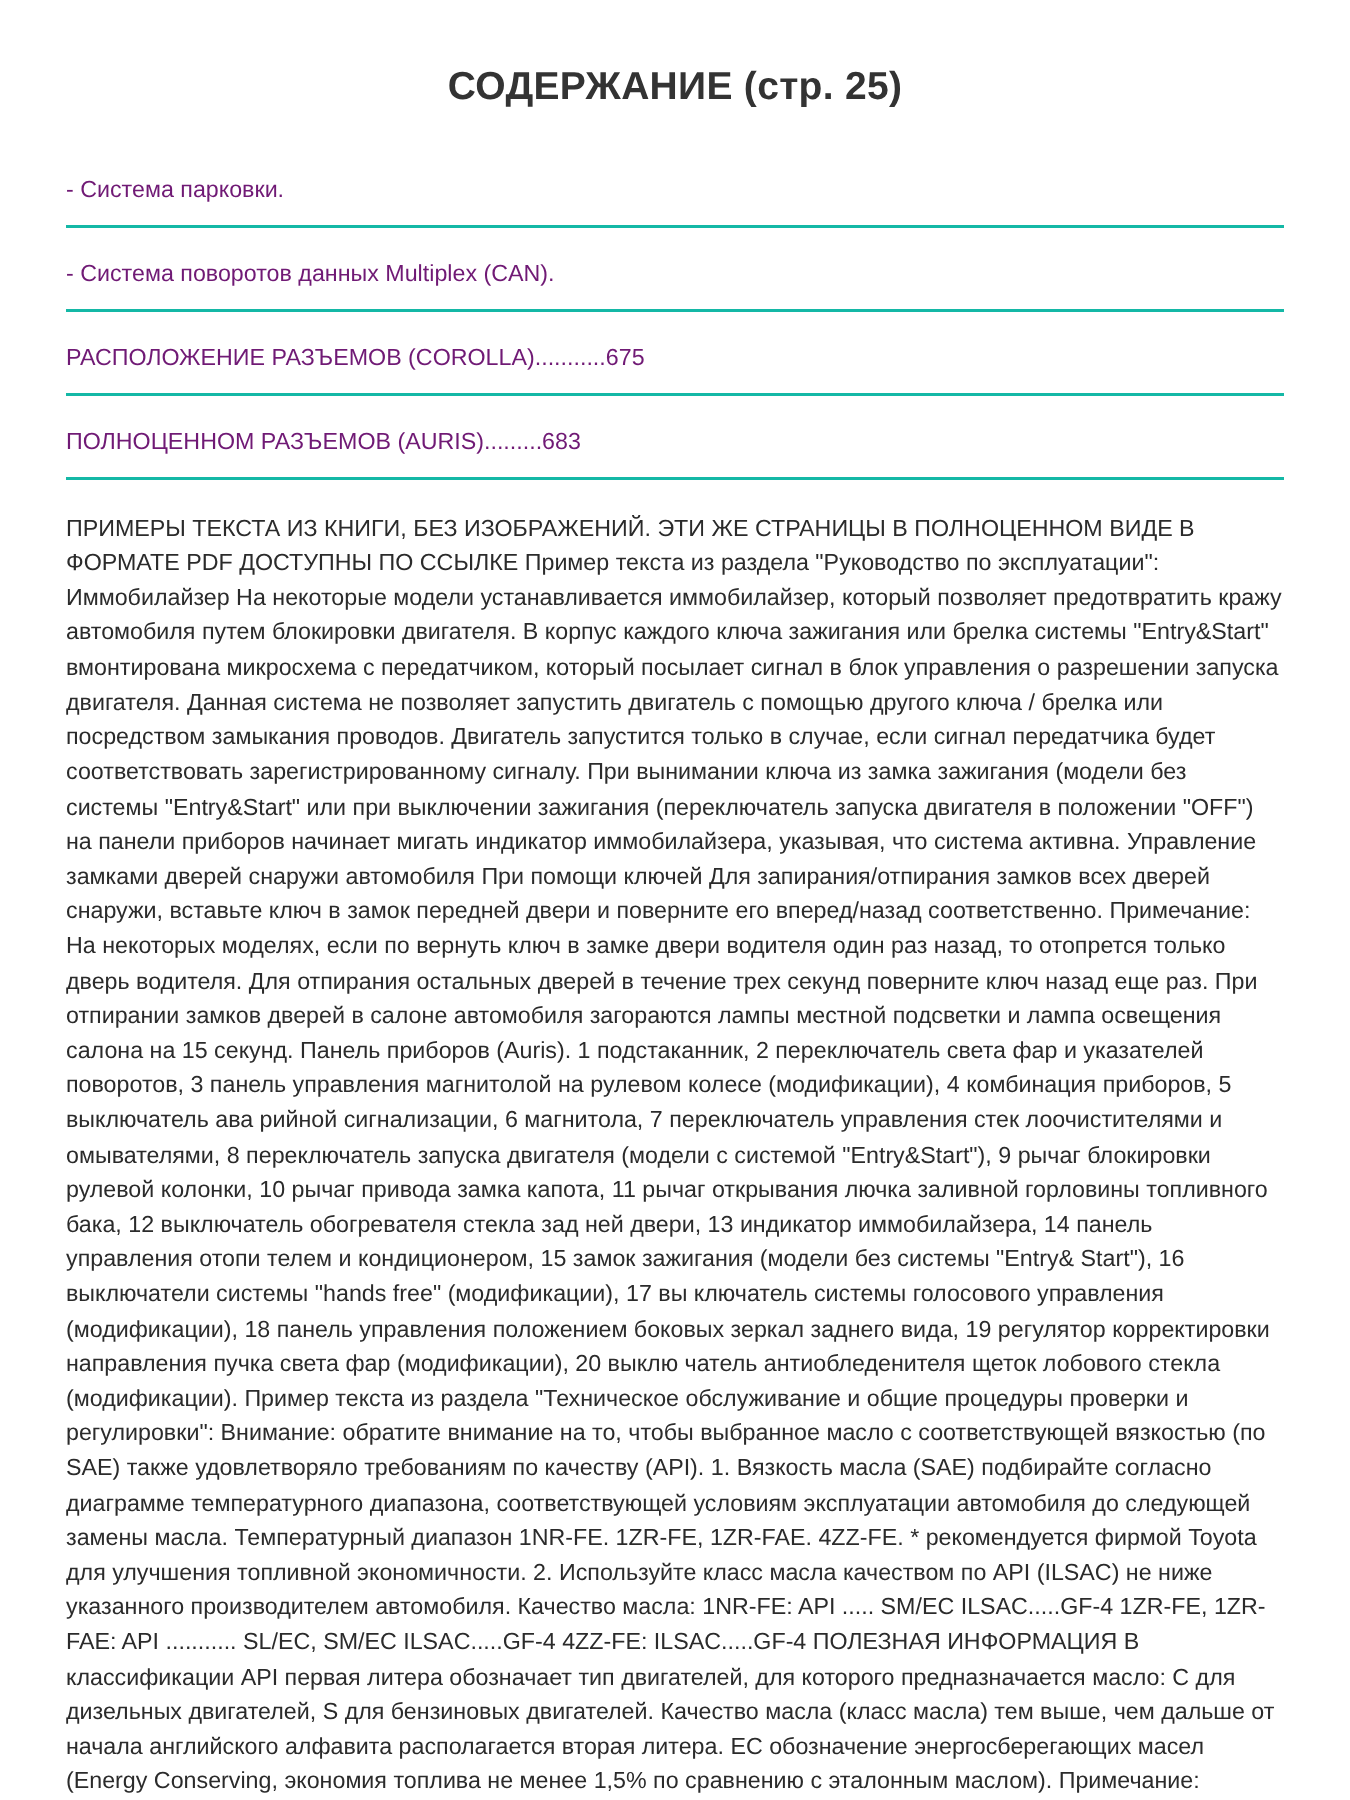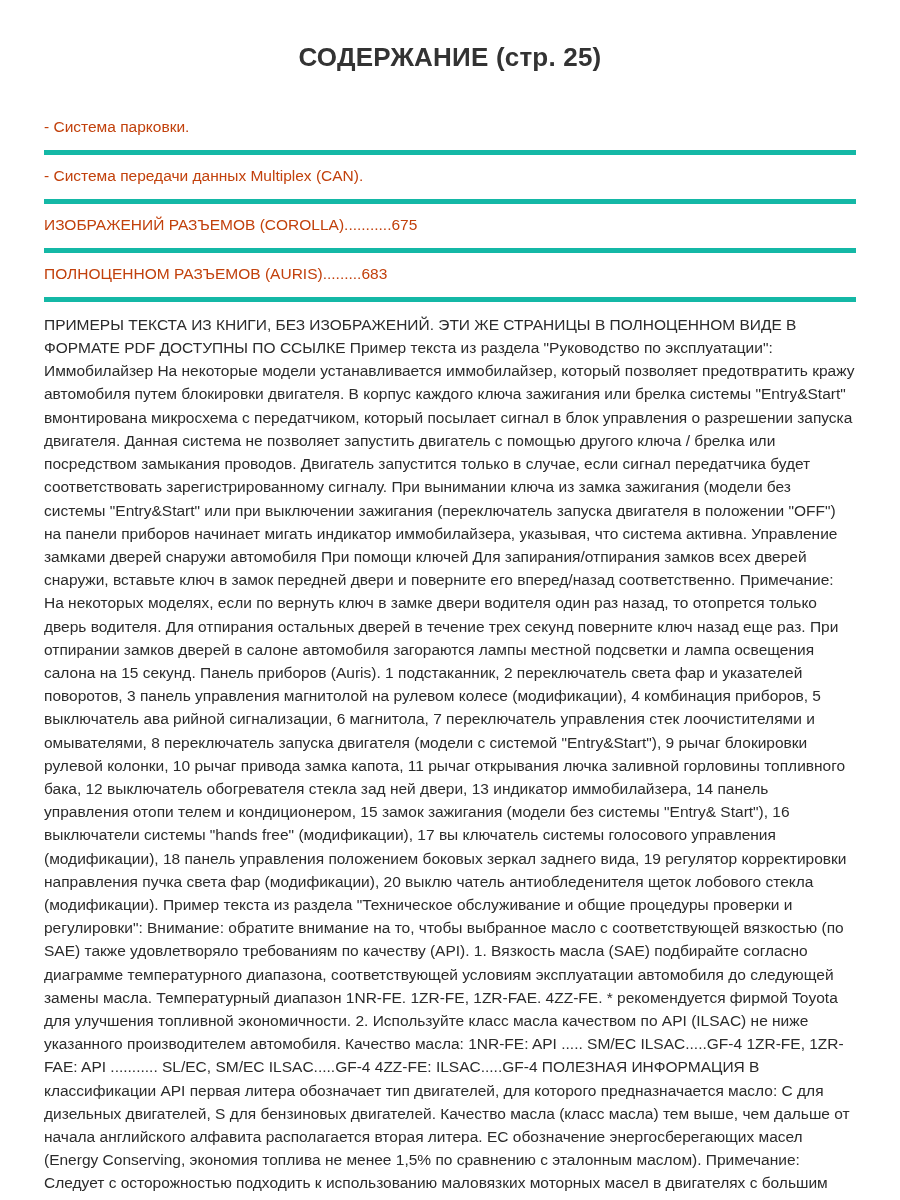--- a/index.html
+++ b/index.html
@@ -39,26 +39,26 @@
   }
 
   .toc-list {
     margin: 0;
     padding: 0;
     list-style: none;
     margin-top: 33px;
   }
 
   .toc-row {
-    margin: 0 44px 0 44px;
+    margin: 0 44px 10px 44px;
     padding: 11px 0 12px 0;
     font-size: 15.5px;
     line-height: 1.35;
-    color: #c2410c;
-    border-bottom: 5px solid #14b8a6;
+    color: #701a75;
+    border-bottom: 2px solid #14b8a6;
     white-space: nowrap;
     overflow: hidden;
     text-overflow: ellipsis;
   }
 
   .body-block {
     margin: 0 44px 0 44px;
     padding-top: 11px;
     font-size: 15.5px;
     line-height: 23.2px;
@@ -75,22 +75,22 @@
 </style>
 </head>
 <body>
 
 <div class="page">
 
   <h1 class="doc-title">СОДЕРЖАНИЕ (стр. 25)</h1>
 
   <ul class="toc-list">
     <li class="toc-row">- Система парковки.</li>
-    <li class="toc-row">- Система передачи данных Multiplex (CAN).</li>
-    <li class="toc-row">ИЗОБРАЖЕНИЙ РАЗЪЕМОВ (COROLLA)...........675</li>
+    <li class="toc-row">- Система поворотов данных Multiplex (CAN).</li>
+    <li class="toc-row">РАСПОЛОЖЕНИЕ РАЗЪЕМОВ (COROLLA)...........675</li>
     <li class="toc-row">ПОЛНОЦЕННОМ РАЗЪЕМОВ (AURIS).........683</li>
   </ul>
 
   <div class="body-block">
     <p>ПРИМЕРЫ ТЕКСТА ИЗ КНИГИ, БЕЗ ИЗОБРАЖЕНИЙ. ЭТИ ЖЕ СТРАНИЦЫ В ПОЛНОЦЕННОМ ВИДЕ В ФОРМАТЕ PDF ДОСТУПНЫ ПО ССЫЛКЕ Пример текста из раздела "Руководство по эксплуатации": Иммобилайзер На некоторые модели устанавливается иммобилайзер, который позволяет предотвратить кражу автомобиля путем блокировки двигателя. В корпус каждого ключа зажигания или брелка системы "Entry&amp;Start" вмонтирована микросхема с передатчиком, который посылает сигнал в блок управления о разрешении запуска двигателя. Данная система не позволяет запустить двигатель с помощью другого ключа / брелка или посредством замыкания проводов. Двигатель запустится только в случае, если сигнал передатчика будет соответствовать зарегистрированному сигналу. При вынимании ключа из замка зажигания (модели без системы "Entry&amp;Start" или при выключении зажигания (переключатель запуска двигателя в положении "OFF") на панели приборов начинает мигать индикатор иммобилайзера, указывая, что система активна. Управление замками дверей снаружи автомобиля При помощи ключей Для запирания/отпирания замков всех дверей снаружи, вставьте ключ в замок передней двери и поверните его вперед/назад соответственно. Примечание: На некоторых моделях, если по вернуть ключ в замке двери водителя один раз назад, то отопрется только дверь водителя. Для отпирания остальных дверей в течение трех секунд поверните ключ назад еще раз. При отпирании замков дверей в салоне автомобиля загораются лампы местной подсветки и лампа освещения салона на 15 секунд. Панель приборов (Auris). 1 подстаканник, 2 переключатель света фар и указателей поворотов, 3 панель управления магнитолой на рулевом колесе (модификации), 4 комбинация приборов, 5 выключатель ава рийной сигнализации, 6 магнитола, 7 переключатель управления стек лоочистителями и омывателями, 8 переключатель запуска двигателя (модели с системой "Entry&amp;Start"), 9 рычаг блокировки рулевой колонки, 10 рычаг привода замка капота, 11 рычаг открывания лючка заливной горловины топливного бака, 12 выключатель обогревателя стекла зад ней двери, 13 индикатор иммобилайзера, 14 панель управления отопи телем и кондиционером, 15 замок зажигания (модели без системы "Entry&amp; Start"), 16 выключатели системы "hands free" (модификации), 17 вы ключатель системы голосового управления (модификации), 18 панель управления положением боковых зеркал заднего вида, 19 регулятор корректировки направления пучка света фар (модификации), 20 выклю чатель антиобледенителя щеток лобового стекла (модификации). Пример текста из раздела "Техническое обслуживание и общие процедуры проверки и регулировки": Внимание: обратите внимание на то, чтобы выбранное масло с соответствующей вязкостью (по SAE) также удовлетворяло требованиям по качеству (API). 1. Вязкость масла (SAE) подбирайте согласно диаграмме температурного диапазона, соответствующей условиям эксплуатации автомобиля до следующей замены масла. Температурный диапазон 1NR-FE. 1ZR-FE, 1ZR-FAE. 4ZZ-FE. * рекомендуется фирмой Toyota для улучшения топливной экономичности. 2. Используйте класс масла качеством по API (ILSAC) не ниже указанного производителем автомобиля. Качество масла: 1NR-FE: API ..... SM/EC ILSAC.....GF-4 1ZR-FE, 1ZR-FAE: API ........... SL/EC, SM/EC ILSAC.....GF-4 4ZZ-FE: ILSAC.....GF-4 ПОЛЕЗНАЯ ИНФОРМАЦИЯ В классификации API первая литера обозначает тип двигателей, для которого предназначается масло: C для дизельных двигателей, S для бензиновых двигателей. Качество масла (класс масла) тем выше, чем дальше от начала английского алфавита располагается вторая литера. EC обозначение энергосберегающих масел (Energy Conserving, экономия топлива не менее 1,5% по сравнению с эталонным маслом). Примечание: Следует с осторожностью подходить к использованию маловязких моторных масел в двигателях с большим пробегом, поскольку это может привести к повышенному расходу масла и снижению давления в системе смазки.</p>
   </div>
 
 </div>
 
 </body></html>

